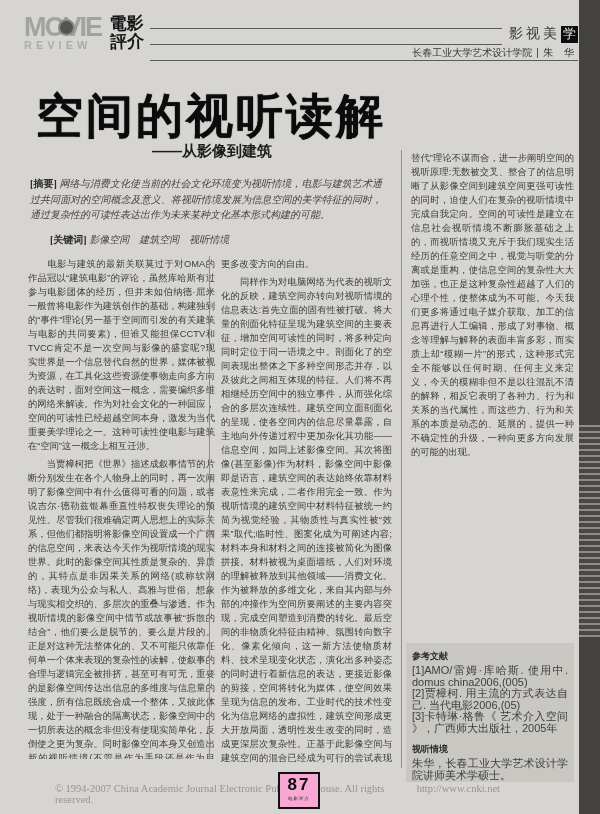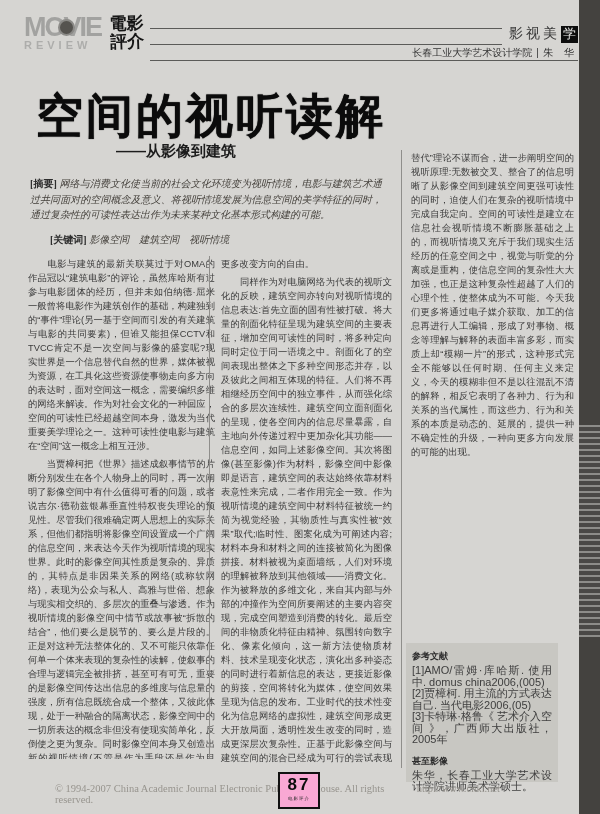--- a/index.html
+++ b/index.html
@@ -27,39 +27,39 @@
   .category-box { width:17px; height:17px; background:#0d0d0d; color:#e8e8e6; font-size:13px;
                   display:flex; align-items:center; justify-content:center; margin-left:1px; }
   .affiliation { position:absolute; top:46px; right:22px; display:flex; align-items:center;
                  font-size:10px; color:#333; }
   .affiliation .aff-div { width:1px; height:10px; background:#555; margin:0 5px; }
   .affiliation .aff-author { letter-spacing:4px; }
   
   .title-block { position:absolute; left:36px; top:94px; width:350px; }
   .main-title { font-size:47px; line-height:44px; font-weight:900; letter-spacing:3px; color:#0b0b0b;
                 text-shadow:0 0 1px #0b0b0b; }
-  .sub-title { margin-left:80px; margin-top:4px; font-size:15px; font-weight:700; color:#1c1c1c; }
+  .sub-title { margin-left:116px; margin-top:4px; font-size:15px; font-weight:700; color:#1c1c1c; }
   .abstract { position:absolute; left:30px; top:176px; width:352px;
               font-family:"Liberation Serif", serif; font-style:italic;
               font-size:10px; line-height:15.5px; text-align:justify; color:#46423d; }
   .abstract .lbl, .keywords .lbl { font-style:normal; font-weight:700; color:#2d2d2d; }
   .keywords { position:absolute; left:30px; top:233px; width:352px;
               font-family:"Liberation Serif", serif; font-style:italic;
               font-size:10px; color:#46423d;padding-left:20px; }
   
   .col { position:absolute; overflow:hidden; }
   .col p { font-size:9.3px; line-height:14px; text-align:justify; color:#3b3b3b; margin:4px; }
   .col1 { left:24px;  top:253px; width:195px; height:506px; }
   .col2 { left:217px; top:253px; width:179px; height:514px; }
   .col3 { left:407px; top:147px; width:171px; height:492px; }
   .vdiv { position:absolute; width:1px; background:#8f8e8b; }
   .vdiv1 { left:209px; top:256px; height:502px; }
   .vdiv2 { left:401px; top:150px; height:618px; }
   
-  .refbox { position:absolute; left:406px; top:643px; width:152px; height:139px;
+  .refbox { position:absolute; left:406px; top:643px; width:168px; height:139px;
             background:#c8c7c2; padding:7px 6px; }
   .refbox .ref-lbl { font-size:9px; font-weight:700; color:#2e2e2e; margin-bottom:2px; }
   .refbox p.ref-item { font-size:11px; line-height:11.5px; color:#3e3e3e; text-align:justify; }
   .refbox .bio-lbl { margin-top:9px; }
   
   .footer { position:absolute; left:55px; right:100px; top:783px; display:flex;
             justify-content:space-between; font-family:"Liberation Serif", serif;
             font-size:10.5px; color:#97948e; }
   .page-badge { position:absolute; left:278px; top:772px; width:42px; height:37px;
                 background:#f9a8d4; border:2px solid #111; text-align:center; }
@@ -124,21 +124,21 @@
   <div class="vdiv vdiv2"></div>
   <div class="col col3">
     <p>替代”理论不谋而合，进一步阐明空间的视听原理:无数被交叉、整合了的信息明晰了从影像空间到建筑空间更强可读性的同时，迫使人们在复杂的视听情境中完成自我定向。空间的可读性是建立在信息社会视听情境不断膨胀基础之上的，而视听情境又充斥于我们现实生活经历的任意空间之中，视觉与听觉的分离或是重构，使信息空间的复杂性大大加强，也正是这种复杂性超越了人们的心理个性，使整体成为不可能。今天我们更多将通过电子媒介获取、加工的信息再进行人工编辑，形成了对事物、概念等理解与解释的表面丰富多彩，而实质上却“模糊一片”的形式，这种形式完全不能够以任何时期、任何主义来定义，今天的模糊非但不是以往混乱不清的解释，相反它表明了各种力、行为和关系的当代属性，而这些力、行为和关系的本质是动态的、延展的，提供一种不确定性的升级，一种向更多方向发展的可能的出现。</p>
   </div>
 
   <div class="refbox">
     <div class="ref-lbl">参考文献</div>
     <p class="ref-item">[1]AMO/雷姆·库哈斯. 使用中. domus china2006,(005)</p>
     <p class="ref-item">[2]贾樟柯. 用主流的方式表达自己. 当代电影2006,(05)</p>
     <p class="ref-item">[3]卡特琳·格鲁《 艺术介入空间 》，广西师大出版社，2005年</p>
-    <div class="ref-lbl bio-lbl">甚至影像</div>
+    <div class="ref-lbl bio-lbl">视听情境</div>
     <p class="ref-item">朱华，长春工业大学艺术设计学院讲师美术学硕士。</p>
   </div>
 
   <div class="footer">
     <span>© 1994-2007 China Academic Journal Electronic Publishing House. All rights reserved.</span>
     <span>http://www.cnki.net</span>
   </div>
   <div class="page-badge">
     <div class="num">87</div>
     <div class="badge-sub">电影评介</div>

